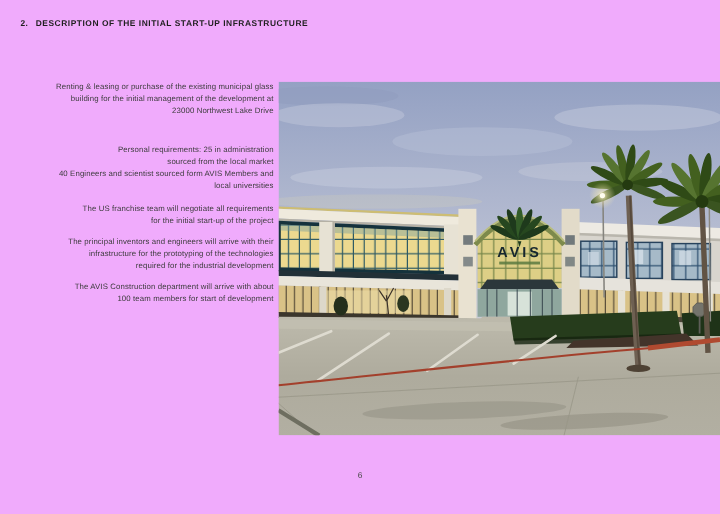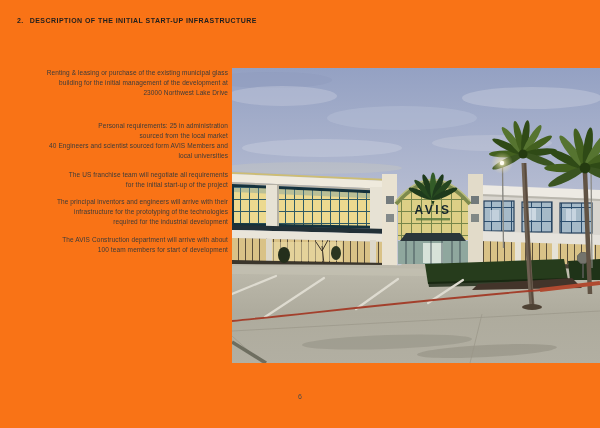--- a/index.html
+++ b/index.html
@@ -1,17 +1,17 @@
 <!DOCTYPE html>
 <html><head>
 <meta charset="utf-8">
 <style>
   html,body{margin:0;padding:0;background:#888;}
   .page{
-    position:relative;width:600px;height:428px;background:#f97316;
+    position:relative;width:600px;height:428px;background:#f0abfc;
     font-family:"Liberation Sans",sans-serif;overflow:hidden;margin:0 auto;
   }
   .heading{
     position:absolute;left:17px;top:16px;width:560px;
     font-size:7px;font-weight:bold;color:#1f1f1f;letter-spacing:.45px;line-height:10px;
   }
   .heading .num{display:inline-block;margin-right:6px;}
   .text-col{
     position:absolute;left:16px;top:68px;width:212px;
     font-size:6.5px;line-height:10px;color:#3b3b3b;text-align:right;letter-spacing:.1px;

